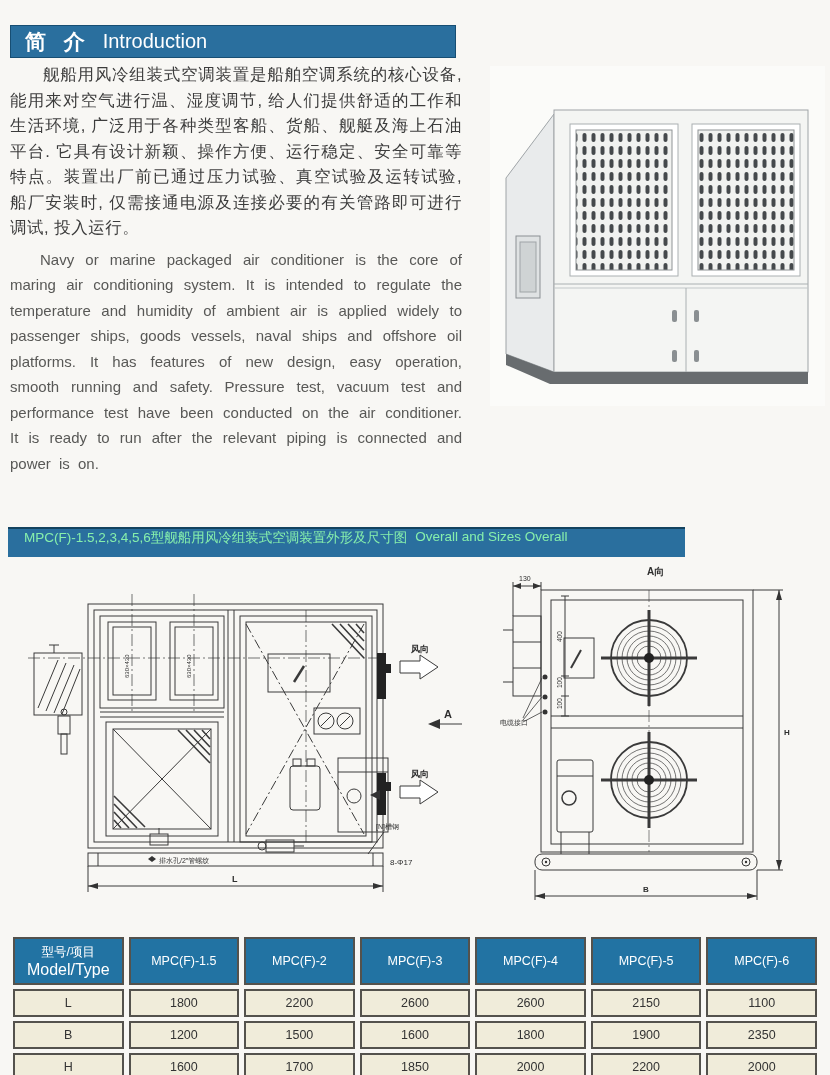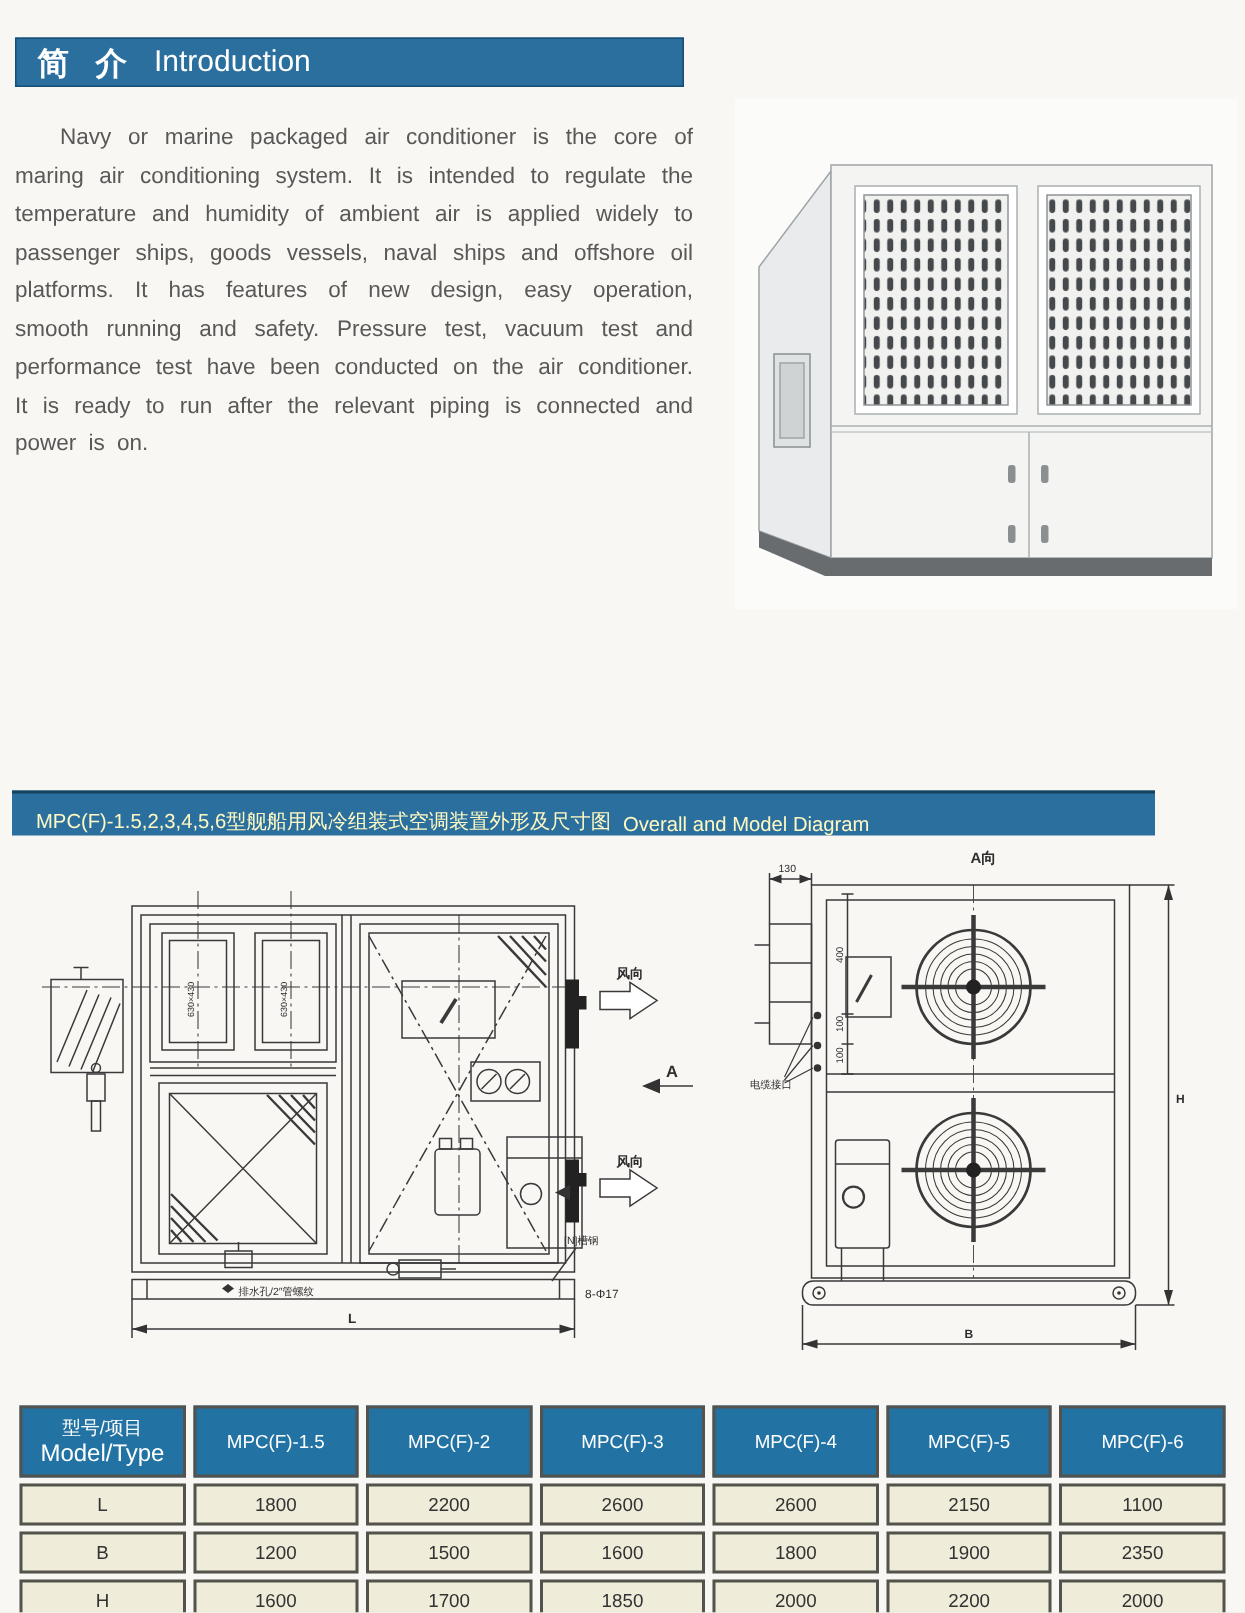--- a/index.html
+++ b/index.html
@@ -9,28 +9,28 @@
   .intro-bar{position:absolute;left:10px;top:25px;width:446px;height:33px;
              background:#2a6f9e;border:1px solid #174e73;box-sizing:border-box;
              display:flex;align-items:center;gap:16px;padding-left:14px;
              color:#ffffff;}
   .intro-bar .zh{font-size:21px;font-weight:bold;white-space:pre;letter-spacing:2px;}
   .intro-bar .en{font-size:20px;font-weight:normal;}
   
   .intro-text{position:absolute;left:10px;top:62px;width:452px;}
   .para-zh{margin:0;text-indent:2em;text-align:justify;font-size:16.5px;line-height:25.5px;
            color:#3c3c3c;letter-spacing:0.5px;}
-  .para-en{margin:17px 0 0 0;text-indent:2em;text-align:justify;font-size:15px;line-height:25.5px;
+  .para-en{margin:6px 0 0 0;text-indent:2em;text-align:justify;font-size:15px;line-height:25.5px;
            color:#585856;word-spacing:4px;}
   
   .photo{position:absolute;left:490px;top:66px;width:335px;height:340px;}
   
-  .banner{position:absolute;left:8px;top:527px;width:762px;height:30px;background:#2a6f9e;
-          border-top:2px solid #14435f;box-sizing:border-box;display:flex;align-items:flex-end;
-          gap:8px;padding-left:16px;color:#fef9c3;font-size:13.5px;white-space:nowrap;}
+  .banner{position:absolute;left:8px;top:527px;width:677px;height:30px;background:#2a6f9e;
+          border-top:2px solid #14435f;box-sizing:border-box;display:flex;align-items:flex-start;
+          gap:8px;padding-left:16px;color:#86efac;font-size:13.5px;white-space:nowrap;}
   
   .front-view{position:absolute;left:28px;top:566px;width:445px;height:345px;}
   .side-view{position:absolute;left:498px;top:560px;width:312px;height:358px;}
   svg text{font-family:"Liberation Sans","DejaVu Sans",sans-serif;fill:#2e2e2e;}
   
   .size-table-wrap{position:absolute;left:8px;top:933px;width:814px;}
   table.size{border-collapse:separate;border-spacing:5px 4px;width:100%;table-layout:fixed;}
   table.size th,table.size td{border:2px solid #54524d;text-align:center;vertical-align:middle;
      font-weight:normal;padding:0;}
   table.size thead th{background:#2273a3;color:#ffffff;font-size:12.5px;height:44px;line-height:17px;}
@@ -41,20 +41,21 @@
 <body>
 
 <div class="page">
 
   <div class="intro-bar">
     <span class="zh">简  介</span>
     <span class="en">Introduction</span>
   </div>
 
   <div class="intro-text">
+    <p class="para-zh">舰船用风冷组装式空调装置是船舶空调系统的核心设备, 能用来对空气进行温、湿度调节, 给人们提供舒适的工作和生活环境, 广泛用于各种类型客船、货船、舰艇及海上石油平台. 它具有设计新颖、操作方便、运行稳定、安全可靠等特点。装置出厂前已通过压力试验、真空试验及运转试验, 船厂安装时, 仅需接通电源及连接必要的有关管路即可进行调试, 投入运行。</p>
     <p class="para-en">Navy or marine packaged air conditioner is the core of maring air conditioning system. It is intended to regulate the temperature and humidity of ambient air is applied widely to passenger ships, goods vessels, naval ships and offshore oil platforms. It has features of new design, easy operation, smooth running and safety. Pressure test, vacuum test and performance test have been conducted on the air conditioner. It is ready to run after the relevant piping is connected and power is on.</p>
   </div>
 
   <div class="photo">
     <svg viewBox="0 0 335 340" width="335" height="340">
       <defs>
         <pattern id="gr" width="9" height="13" patternUnits="userSpaceOnUse">
           <rect width="9" height="13" fill="#f1f2f0"></rect>
           <rect x="2.5" y="2" width="4" height="9" rx="2" fill="#45494c"></rect>
         </pattern>
@@ -80,21 +81,21 @@
       <rect x="204" y="244" width="5" height="12" rx="2" fill="#8a8f92"></rect>
       <rect x="182" y="284" width="5" height="12" rx="2" fill="#8a8f92"></rect>
       <rect x="204" y="284" width="5" height="12" rx="2" fill="#8a8f92"></rect>
 
       <polygon points="16,288 64,306 318,306 318,318 60,318 16,299" fill="#686c6f"></polygon>
     </svg>
   </div>
 
   <div class="banner">
     <span>MPC(F)-1.5,2,3,4,5,6型舰船用风冷组装式空调装置外形及尺寸图</span>
-    <span>Overall and Model Diagram</span>
+    <span>Overall and Sizes Overall</span>
   </div>
 
   <div class="front-view">
     <svg viewBox="0 0 445 345" width="445" height="345">
       <g fill="none" stroke="#3a3a3a" stroke-width="1">
         <rect x="60" y="38" width="295" height="244"></rect>
         <rect x="66" y="44" width="283" height="232"></rect>
         <line x1="200" y1="44" x2="200" y2="276"></line>
           <line x1="206" y1="44" x2="206" y2="276"></line>
 

